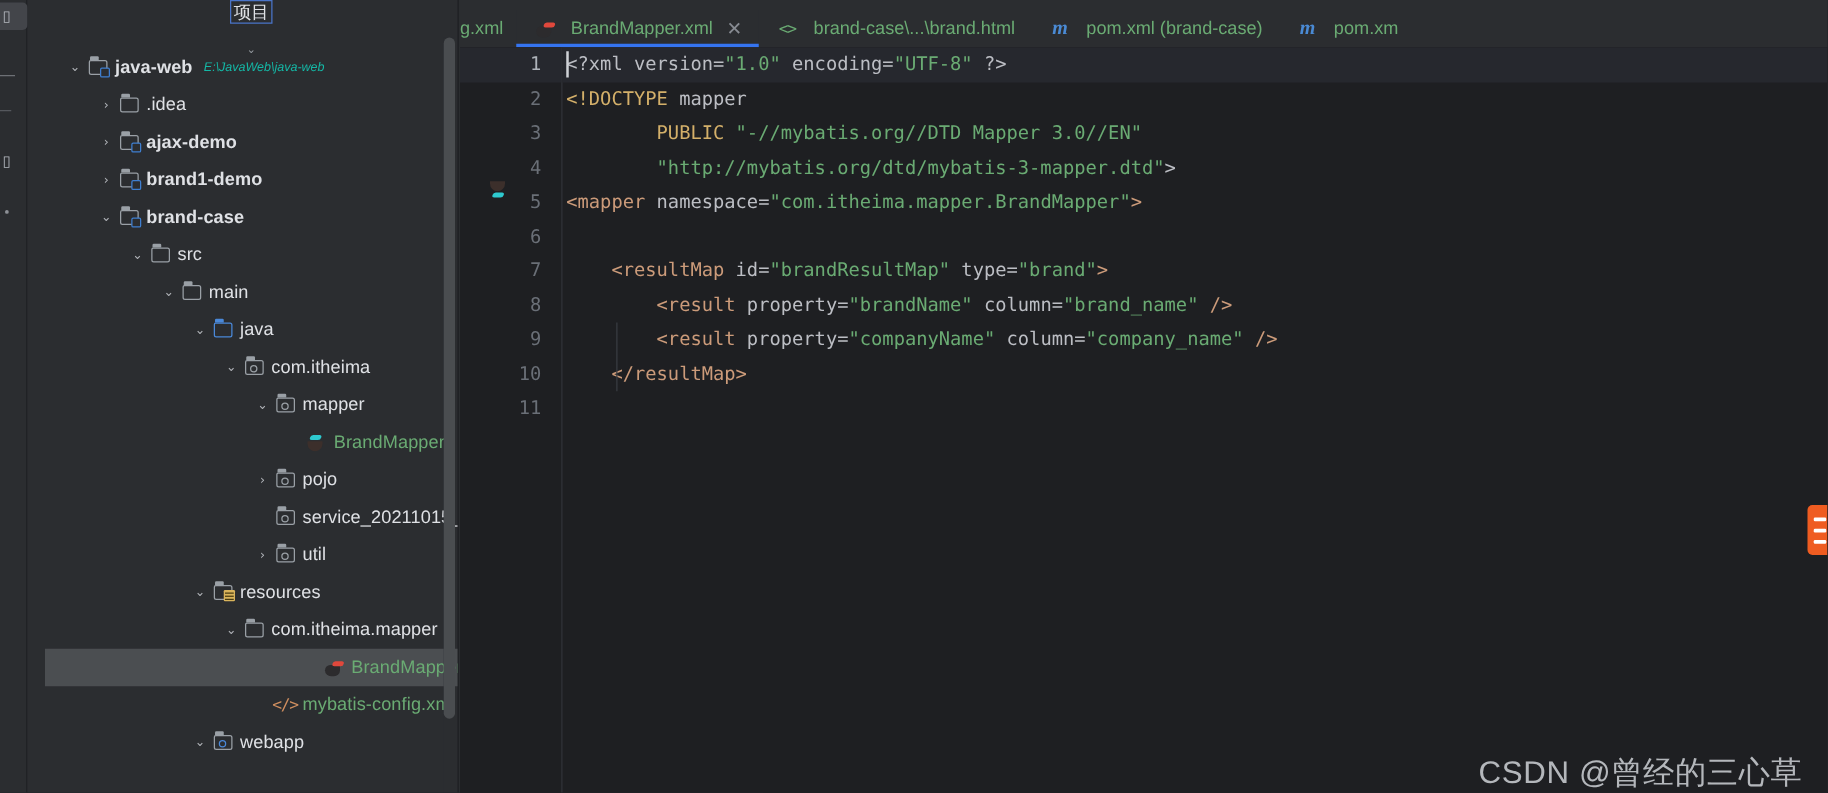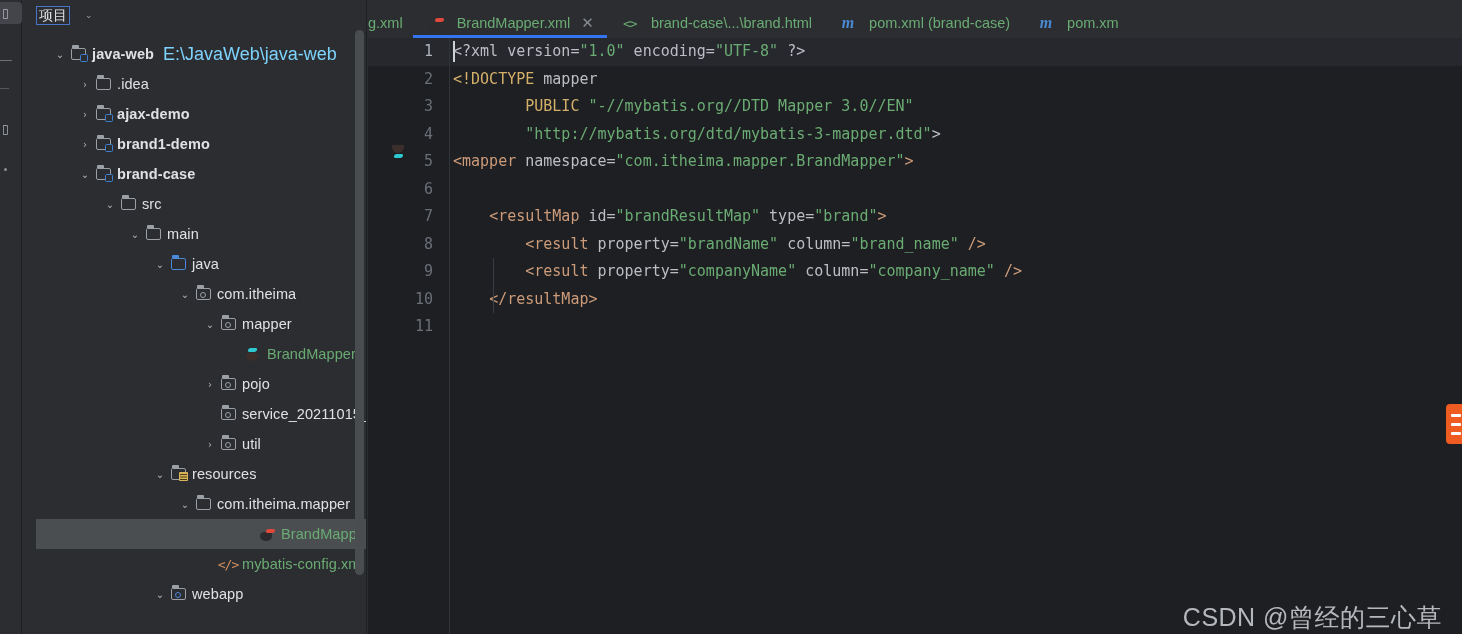--- a/index.html
+++ b/index.html
@@ -44,21 +44,21 @@
   
   .sidebar {
     position: absolute; left: 22px; top: 0;
     width: 345px; height: 634px;
     background: #2b2d30;
     border-right: 1px solid #1e1f22;
     overflow: hidden;
   }
   .sb-header {
     height: 30px; display: flex; align-items: center;
-    padding-left: 14px; gap: 15px;
+    padding-left: 14px; gap: 15px; flex-direction: column;
   }
   .sb-title {
     font-size: 14px; color: #dfe1e5;
     border: 1px solid #4a74c8;
     padding: 0 2px;
     line-height: 17px;
   }
   .sb-caret { font-size: 9px; color: #9aa0a6; }
 
   .tree { position: relative; padding-top: 9px; }
@@ -79,21 +79,21 @@
     font-family: "DejaVu Sans", sans-serif;
   }
   .arrow.empty { color: transparent; }
   .ico {
     width: 20px; min-width: 20px; height: 16px;
     display: inline-flex; align-items: center; justify-content: center;
     margin-right: 4px;
   }
   .label { letter-spacing: .1px; }
   .label.bold { font-weight: bold; }
-  .sublabel { color: #7dd3fc; margin-left: 9px; font-size: 18px; }
+  .sublabel { color: #14b8a6; margin-left: 9px; font-size: 10px; font-style: italic; }
   .label.green { color: #6aab73; }
 
   
   .folder {
     position: relative; width: 15px; height: 12px;
     background: #9aa0a6; border-radius: 1.5px 2px 2px 2px;
   }
   .folder::before {
     content:""; position:absolute; left:0; top:-3px;
     width:7px; height:3px; background:#9aa0a6; border-radius:1px 1px 0 0;

